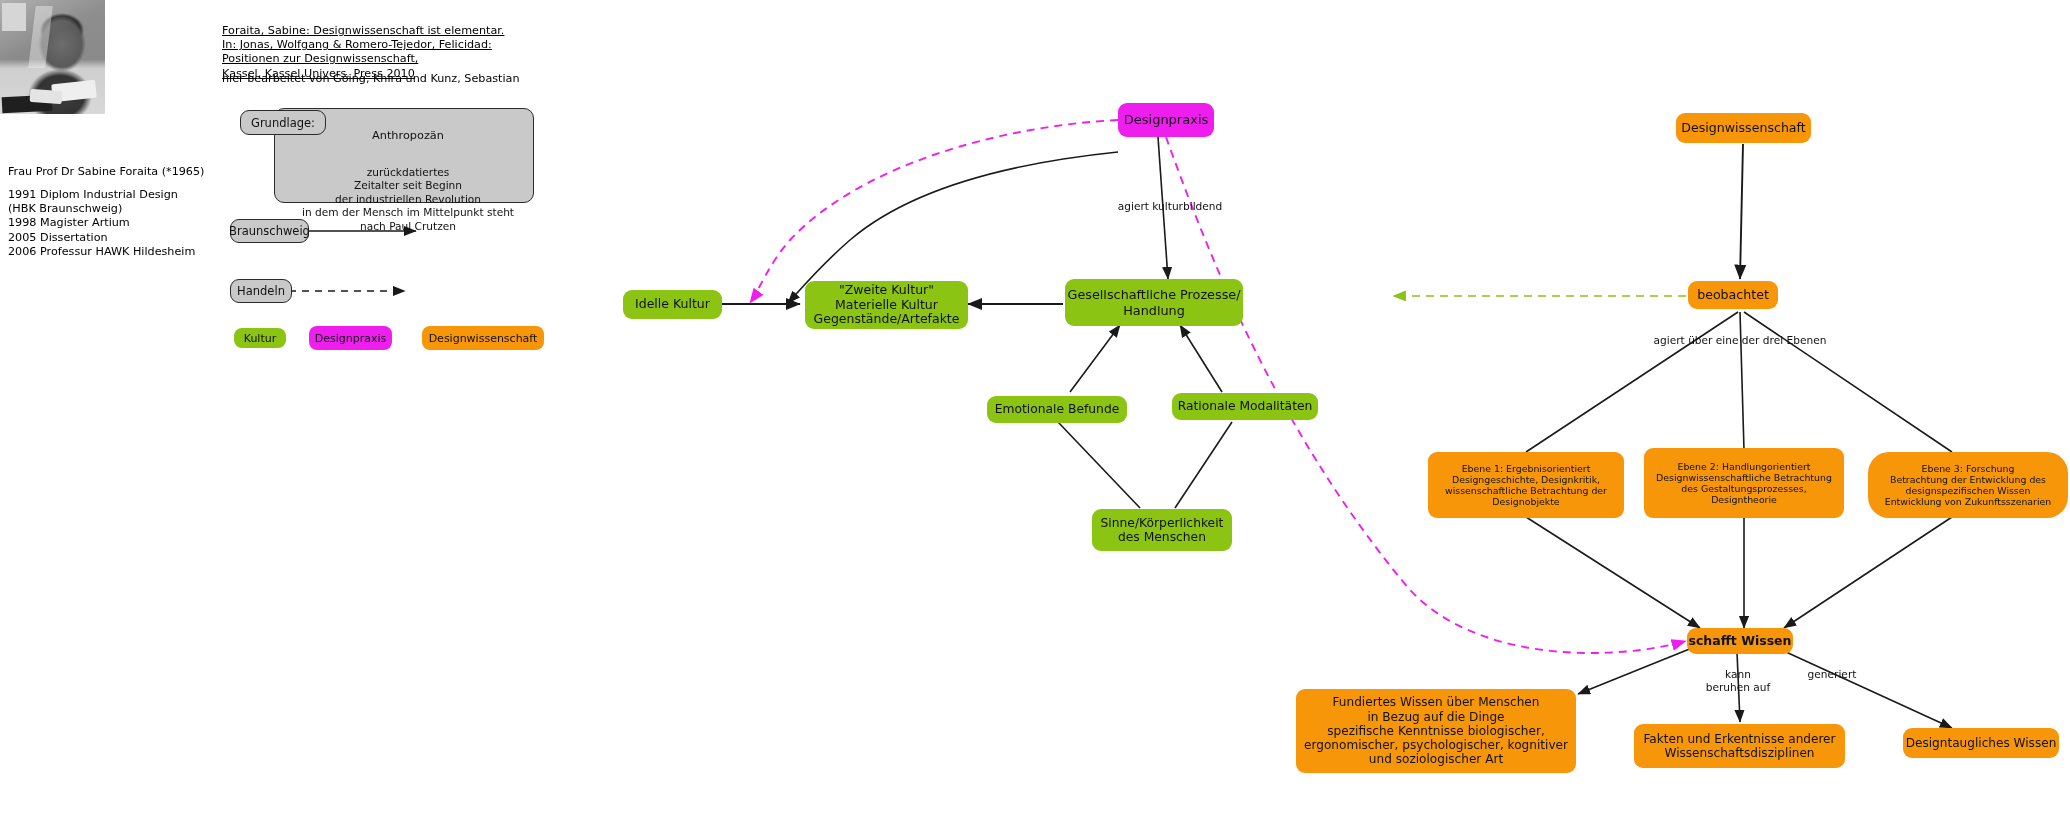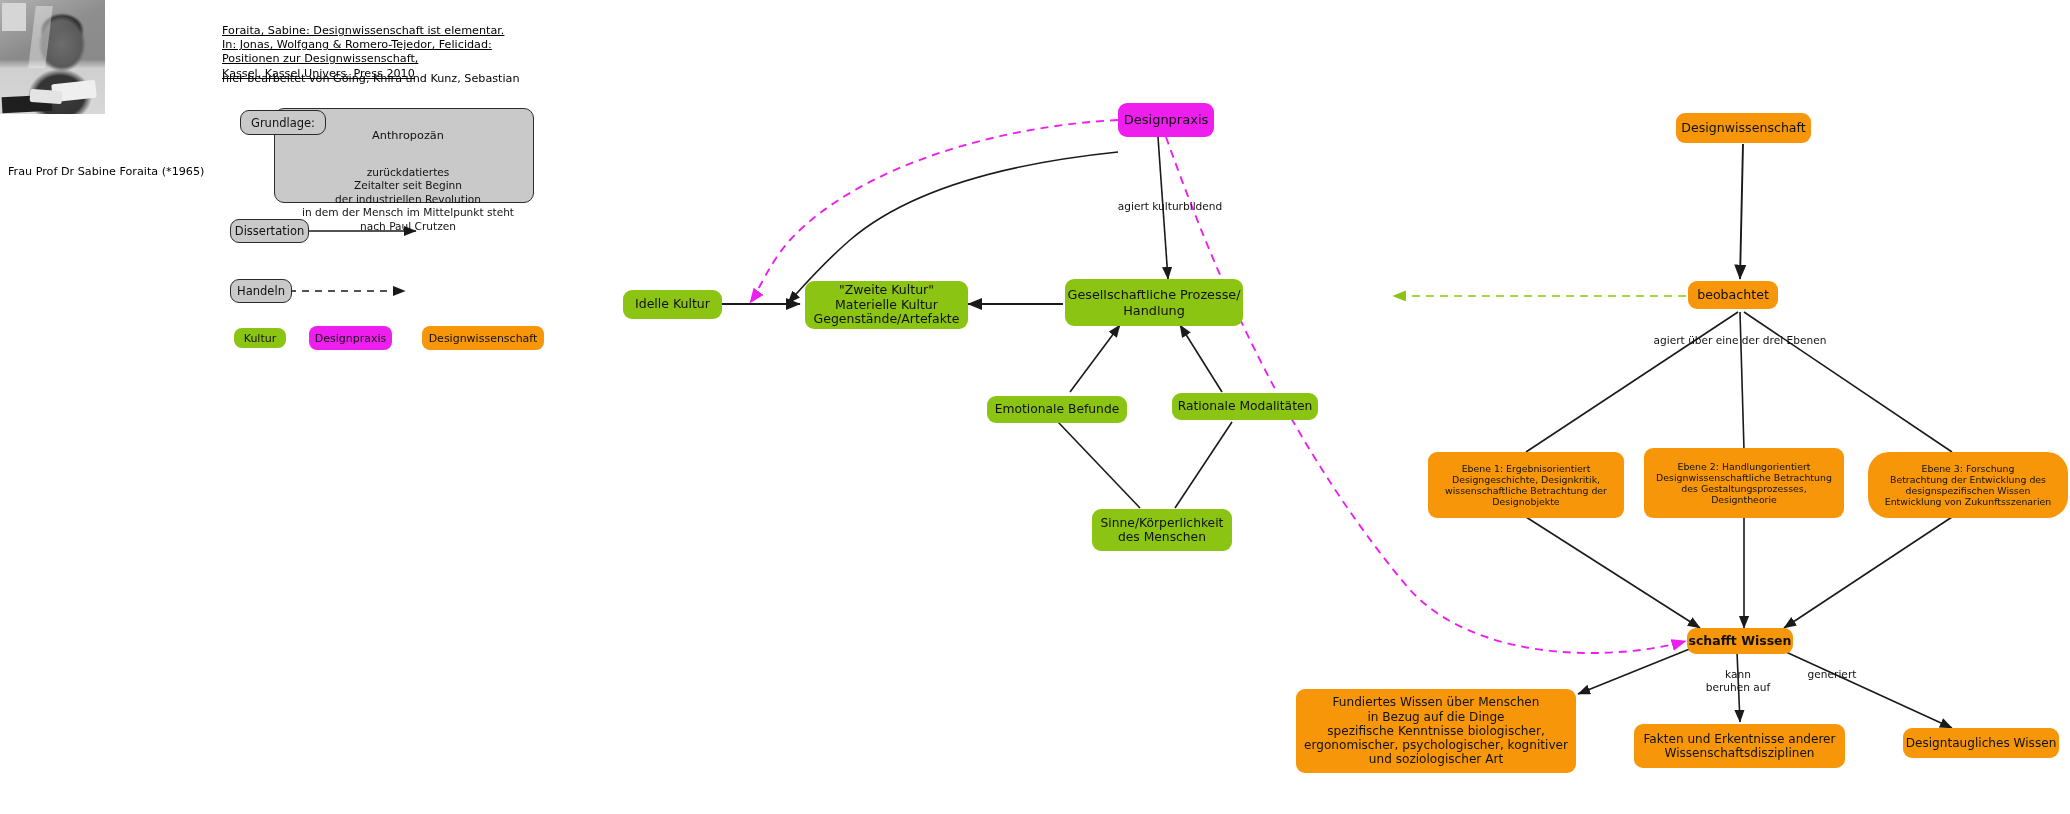--- a/index.html
+++ b/index.html
@@ -230,39 +230,44 @@
   <div class="photo">
     <div class="pg-window"></div>
     <div class="pg-light"></div>
     <div class="pg-folder"></div>
     <div class="pg-sheet"></div>
     <div class="pg-sheet2"></div>
   </div>
 
   <div class="txt txt-caption" style="left:8px; top:165px; width:240px;">Frau Prof Dr Sabine Foraita (*1965)</div>
 
+  <div class="txt txt-caption" style="left:8px; top:188px; width:260px;">1991 Diplom Industrial Design
+        (HBK Braunschweig)
+1998 Magister Artium
+2005 Dissertation
+2006 Professur HAWK Hildesheim</div>
 
   <div class="txt txt-ref" style="left:222px; top:24px; width:420px;text-decoration:underline;">Foraita, Sabine: Designwissenschaft ist elementar.
 In: Jonas, Wolfgang &amp; Romero-Tejedor, Felicidad:
 Positionen zur Designwissenschaft,
 Kassel, Kassel Univers. Press 2010</div>
 
   <div class="txt txt-ref" style="left:222px; top:72px; width:420px;">hier bearbeitet von Göing, Khira und Kunz, Sebastian</div>
 
   <div class="grundlage-body" style="left:274px; top:108px; width:260px; height:95px;padding-left:8px;">
     <div style="font-size:11.3px; margin-bottom:9px;">Anthropozän</div>
     <div>zurückdatiertes
 Zeitalter seit Beginn
 der industriellen Revolution
 in dem der Mensch im Mittelpunkt steht
 nach Paul Crutzen</div>
   </div>
   <div class="grundlage-tab" style="left:240px; top:110px; width:86px; height:25px;">Grundlage:</div>
 
-  <div class="legend-pill" style="left:230px; top:219px; width:79px; height:24px;">Dissertation</div>
+  <div class="legend-pill" style="left:230px; top:219px; width:79px; height:24px;">Braunschweig</div>
   <div class="legend-pill" style="left:230px; top:279px; width:62px; height:24px;">Handeln</div>
 
   <div class="legend-chip n-green" style="left:234px; top:328px; width:52px;">Kultur</div>
   <div class="legend-chip n-magenta" style="left:309px; top:326px; width:83px; height:24px;">Designpraxis</div>
   <div class="legend-chip n-orange" style="left:422px; top:326px; width:122px; height:24px;">Designwissenschaft</div>
 
   <div class="node n-magenta" style="left:1118px; top:103px; width:96px; height:34px; font-size:13px;">Designpraxis</div>
 
   <div class="edge-label" style="left:1100px; top:200px; width:140px;">agiert kulturbildend</div>
 

